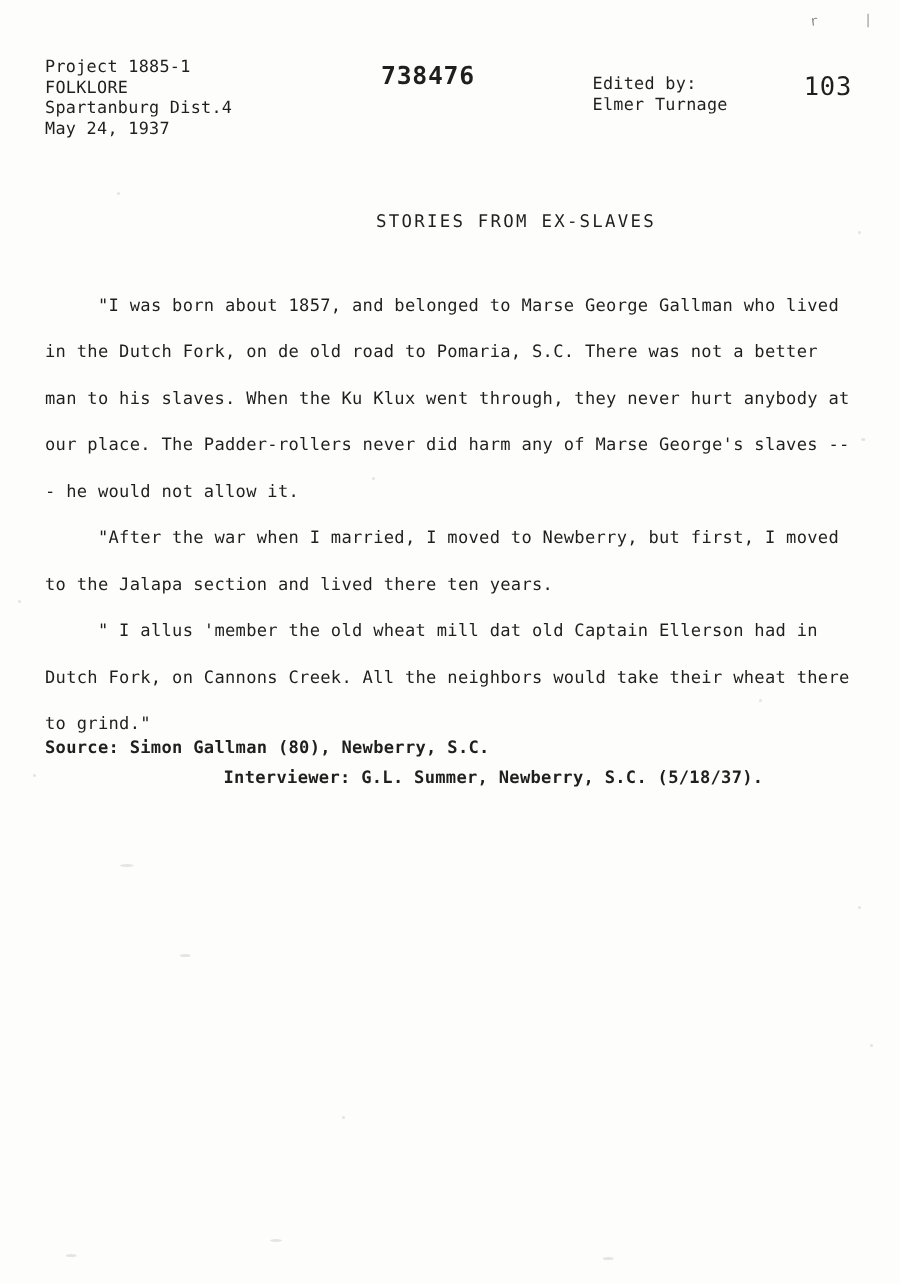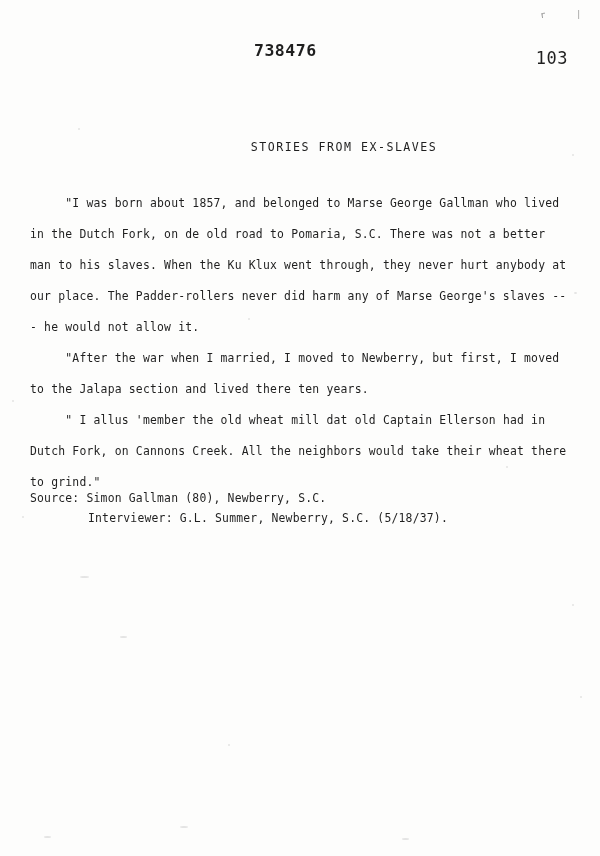--- a/index.html
+++ b/index.html
@@ -104,23 +104,24 @@
   }
 
   
   .source {
     position: absolute;
     top: 488px;
     left: 30px;
     width: 540px;
     font-size: 11.4px;
     line-height: 20px;
+    font-weight: bold;
   }
   .source p { margin: 0; white-space: pre; }
-  .source .line2 { padding-left: 58px; }
+  .source .line2 { padding-left: 58px; text-align: center; }
 
   
   .mark-a {
     position: absolute;
     top: 10px;
     left: 540px;
     font-size: 9px;
     color: #8a8a8a;
     transform: rotate(-8deg);
   }
@@ -150,21 +151,27 @@
   <div class="speck" style="left:80px;top:576px;width:9px;height:2px;"></div>
   <div class="speck" style="left:120px;top:636px;width:7px;height:2px;"></div>
   <div class="speck" style="left:572px;top:604px;width:2px;height:2px;"></div>
   <div class="speck" style="left:580px;top:696px;width:2px;height:2px;"></div>
   <div class="speck" style="left:44px;top:836px;width:7px;height:2px;"></div>
   <div class="speck" style="left:180px;top:826px;width:8px;height:2px;"></div>
   <div class="speck" style="left:402px;top:838px;width:7px;height:2px;"></div>
   <div class="speck" style="left:228px;top:744px;width:2px;height:2px;"></div>
 
   <div class="header">
+    <div class="hdr-left typed">Project 1885-1
+FOLKLORE
+Spartanburg Dist.4
+May 24, 1937</div>
     <div class="hdr-center typed">738476</div>
+    <div class="hdr-edited typed">Edited by:
+Elmer Turnage</div>
     <div class="hdr-page typed">103</div>
   </div>
 
   <div class="doc-title typed">STORIES FROM EX-SLAVES</div>
 
   <div class="body-text">
     <p class="typed">     "I was born about 1857, and belonged to Marse George Gallman who lived in the Dutch Fork, on de old road to Pomaria, S.C. There was not a better man to his slaves. When the Ku Klux went through, they never hurt anybody at our place. The Padder-rollers never did harm any of Marse George's slaves --- he would not allow it.</p>
     <p class="typed">     "After the war when I married, I moved to Newberry, but first, I moved to the Jalapa section and lived there ten years.</p>
     <p class="typed">     " I allus 'member the old wheat mill dat old Captain Ellerson had in Dutch Fork, on Cannons Creek. All the neighbors would take their wheat there to grind."</p>
   </div>

